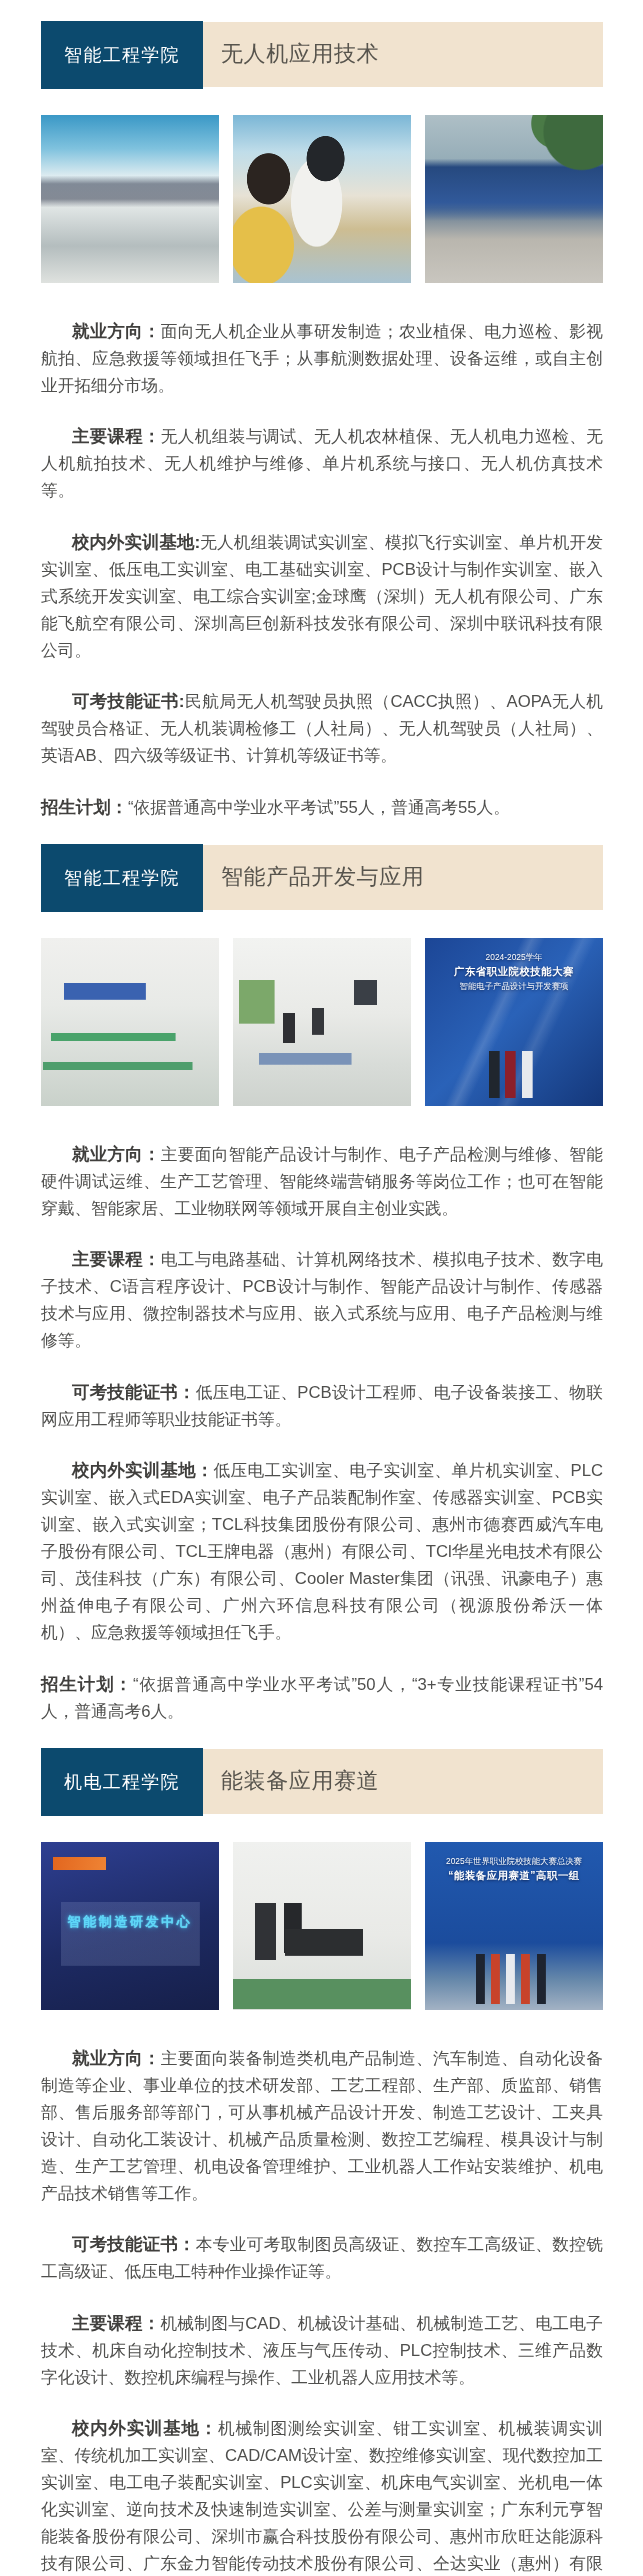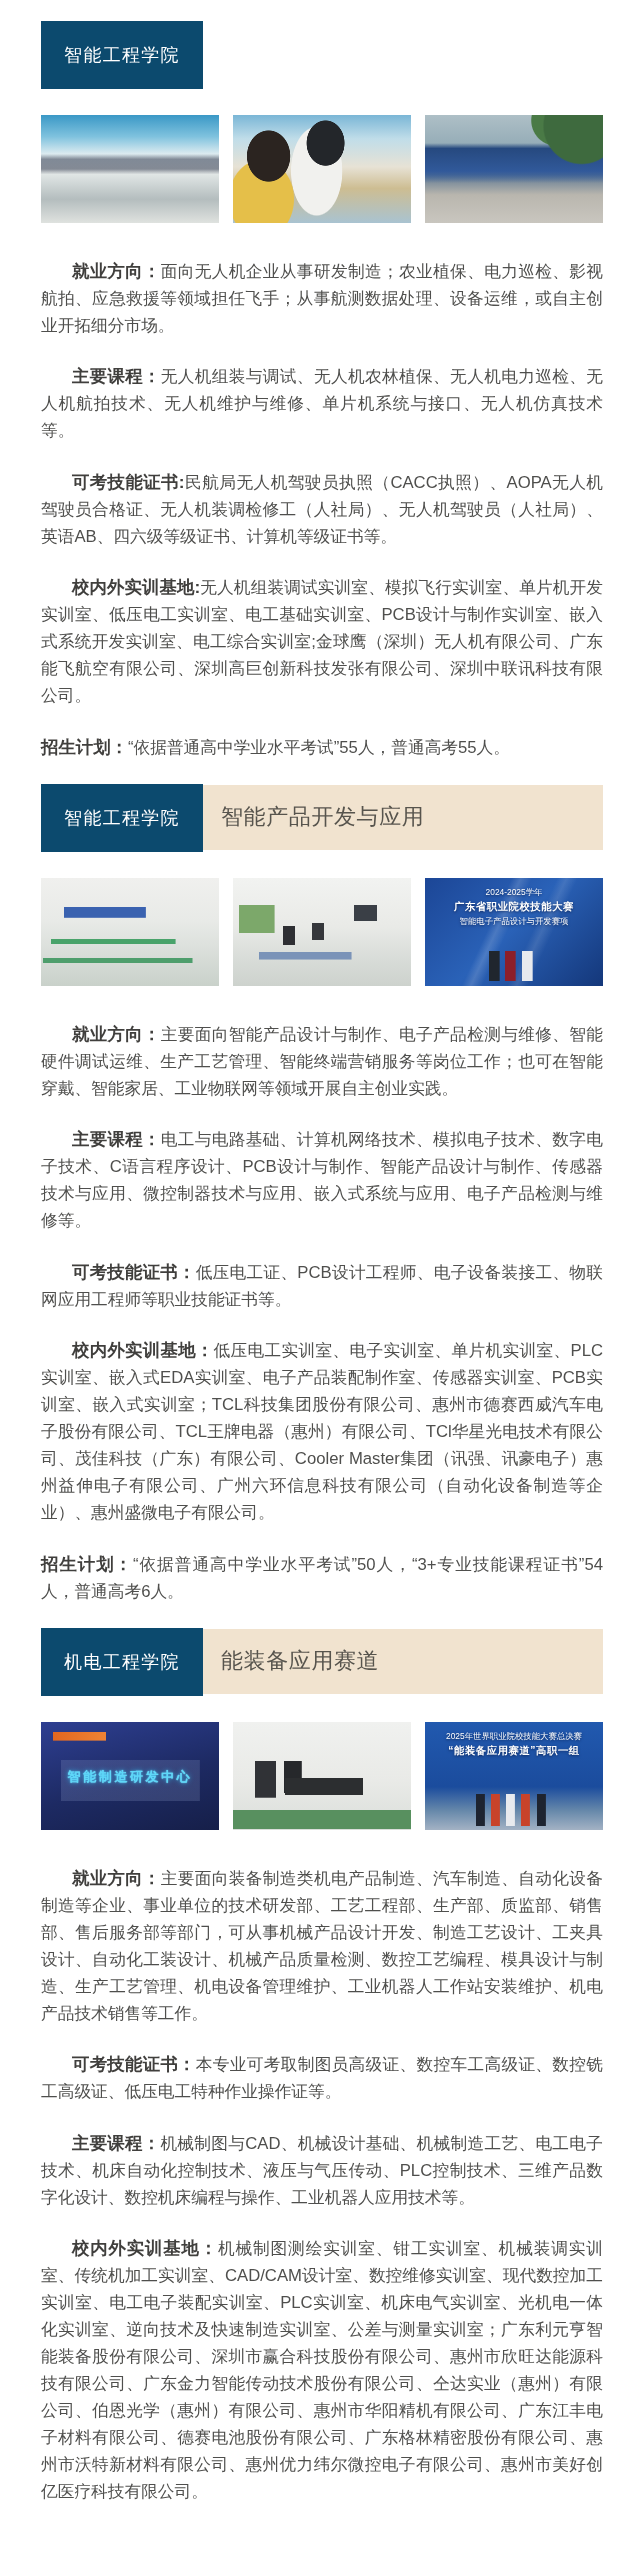--- a/index.html
+++ b/index.html
@@ -21,21 +21,21 @@
   }
   .titlebar{
     flex:1;height:65px;margin-top:1.3px;
     background:#F1E3CF;
     display:flex;align-items:center;
     padding-left:18px;box-sizing:border-box;
   }
   .title{font-size:22px;color:#57544D;letter-spacing:0.6px;}
   .photos{margin:26px 41px 0;display:flex;gap:14px;}
   .photo{
-    flex:1;height:108px;margin:0;padding:0;
+    flex:1;height:168px;margin:0;padding:0;
     position:relative;overflow:hidden;background:#d8dcd8;
   }
   .overlay{
     position:absolute;left:0;right:0;top:8%;
     text-align:center;color:#fff;
     font-size:8.4px;line-height:1.55;
     text-shadow:0 0.6px 2.6px rgba(5,15,50,.65);
   }
   .overlay .ovline:nth-child(2){font-size:10.3px;font-weight:700;letter-spacing:0.6px;}
   .overlay.glow{
@@ -105,31 +105,34 @@
     linear-gradient(180deg,#2159AF 0%,#1B4C9D 60%,#6688AA 82%,#A3B2C4 100%);}
 </style>
 </head>
 <body>
 
 <div class="page">
   <div id="sections">
       <section class="section">
         <div class="sec-header">
           <div class="badge">智能工程学院</div>
+          <div class="titlebar">
+            <span class="title">无人机应用技术</span>
+          </div>
         </div>
         <div class="photos">
           <figure class="photo scene-uav-lab"></figure>
           <figure class="photo scene-uav-class"></figure>
           <figure class="photo scene-uav-banner"></figure>
         </div>
         <div class="ptexts">
           <p class="para first"><span class="plabel">就业方向：</span><span class="ptext">面向无人机企业从事研发制造；农业植保、电力巡检、影视航拍、应急救援等领域担任飞手；从事航测数据处理、设备运维，或自主创业开拓细分市场。</span></p>
           <p class="para"><span class="plabel">主要课程：</span><span class="ptext">无人机组装与调试、无人机农林植保、无人机电力巡检、无人机航拍技术、无人机维护与维修、单片机系统与接口、无人机仿真技术等。</span></p>
+          <p class="para"><span class="plabel">校内外实训基地:</span><span class="ptext">无人机组装调试实训室、模拟飞行实训室、单片机开发实训室、低压电工实训室、电工基础实训室、PCB设计与制作实训室、嵌入式系统开发实训室、电工综合实训室;金球鹰（深圳）无人机有限公司、广东能飞航空有限公司、深圳高巨创新科技发张有限公司、深圳中联讯科技有限公司。</span></p>
           <p class="para"><span class="plabel">可考技能证书:</span><span class="ptext">民航局无人机驾驶员执照（CACC执照）、AOPA无人机驾驶员合格证、无人机装调检修工（人社局）、无人机驾驶员（人社局）、英语AB、四六级等级证书、计算机等级证书等。</span></p>
-          <p class="para"><span class="plabel">校内外实训基地:</span><span class="ptext">无人机组装调试实训室、模拟飞行实训室、单片机开发实训室、低压电工实训室、电工基础实训室、PCB设计与制作实训室、嵌入式系统开发实训室、电工综合实训室;金球鹰（深圳）无人机有限公司、广东能飞航空有限公司、深圳高巨创新科技发张有限公司、深圳中联讯科技有限公司。</span></p>
           <p class="para flush"><span class="plabel">招生计划：</span><span class="ptext">“依据普通高中学业水平考试”55人，普通高考55人。</span></p>
         </div>
       </section>
       <section class="section">
         <div class="sec-header">
           <div class="badge">智能工程学院</div>
           <div class="titlebar">
             <span class="title">智能产品开发与应用</span>
           </div>
         </div>
@@ -141,21 +144,21 @@
               <div class="ovline">2024-2025学年</div>
               <div class="ovline">广东省职业院校技能大赛</div>
               <div class="ovline">智能电子产品设计与开发赛项</div>
             </div>
           </figure>
         </div>
         <div class="ptexts">
           <p class="para first"><span class="plabel">就业方向：</span><span class="ptext">主要面向智能产品设计与制作、电子产品检测与维修、智能硬件调试运维、生产工艺管理、智能终端营销服务等岗位工作；也可在智能穿戴、智能家居、工业物联网等领域开展自主创业实践。</span></p>
           <p class="para"><span class="plabel">主要课程：</span><span class="ptext">电工与电路基础、计算机网络技术、模拟电子技术、数字电子技术、C语言程序设计、PCB设计与制作、智能产品设计与制作、传感器技术与应用、微控制器技术与应用、嵌入式系统与应用、电子产品检测与维修等。</span></p>
           <p class="para"><span class="plabel">可考技能证书：</span><span class="ptext">低压电工证、PCB设计工程师、电子设备装接工、物联网应用工程师等职业技能证书等。</span></p>
-          <p class="para"><span class="plabel">校内外实训基地：</span><span class="ptext">低压电工实训室、电子实训室、单片机实训室、PLC实训室、嵌入式EDA实训室、电子产品装配制作室、传感器实训室、PCB实训室、嵌入式实训室；TCL科技集团股份有限公司、惠州市德赛西威汽车电子股份有限公司、TCL王牌电器（惠州）有限公司、TCl华星光电技术有限公司、茂佳科技（广东）有限公司、Cooler Master集团（讯强、讯豪电子）惠州益伸电子有限公司、广州六环信息科技有限公司（自动化设备制造等企业）、惠州盛微电子有限公司。</span></p>
+          <p class="para"><span class="plabel">校内外实训基地：</span><span class="ptext">低压电工实训室、电子实训室、单片机实训室、PLC实训室、嵌入式EDA实训室、电子产品装配制作室、传感器实训室、PCB实训室、嵌入式实训室；TCL科技集团股份有限公司、惠州市德赛西威汽车电子股份有限公司、TCL王牌电器（惠州）有限公司、TCl华星光电技术有限公司、茂佳科技（广东）有限公司、Cooler Master集团（讯强、讯豪电子）惠州益伸电子有限公司、广州六环信息科技有限公司（视源股份希沃一体机）、应急救援等领域担任飞手。</span></p>
           <p class="para flush"><span class="plabel">招生计划：</span><span class="ptext">“依据普通高中学业水平考试”50人，“3+专业技能课程证书”54人，普通高考6人。</span></p>
         </div>
       </section>
       <section class="section">
         <div class="sec-header">
           <div class="badge">机电工程学院</div>
           <div class="titlebar">
             <span class="title">能装备应用赛道</span>
           </div>
         </div>

